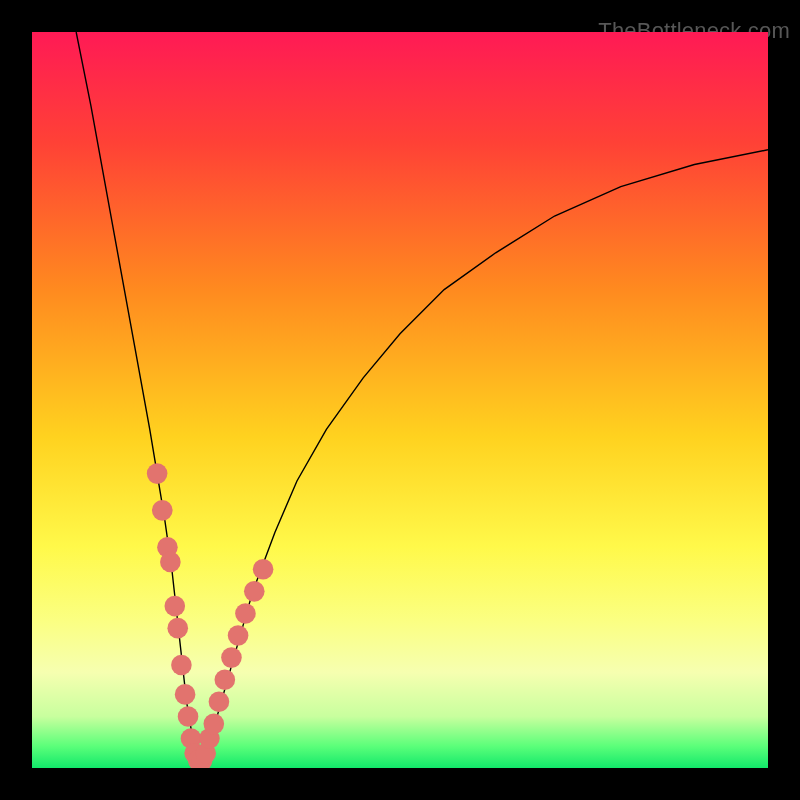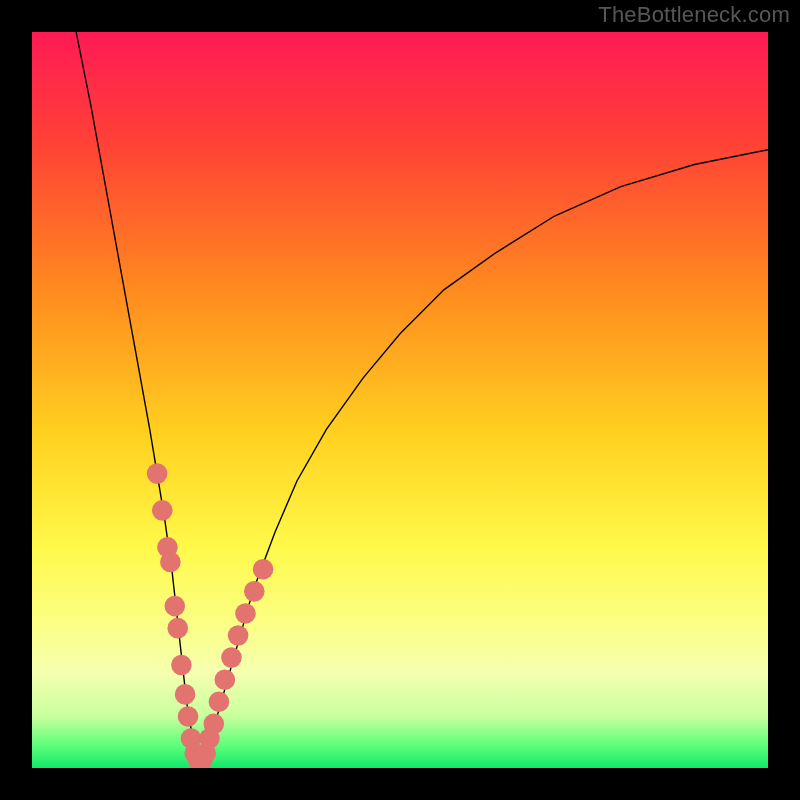--- a/index.html
+++ b/index.html
@@ -20,21 +20,21 @@
   .plot {
     position: absolute;
     left: 32px;
     top: 32px;
     width: 736px;
     height: 736px;
     
   }
   .watermark {
     position: absolute;
-    top: 2px;
+    top: 18px;
     right: 10px;
     color: #575757;
     font-size: 22px;
     font-weight: 500;
     letter-spacing: 0.2px;
     user-select: none;
   }
   svg {
     display: block;
   }

